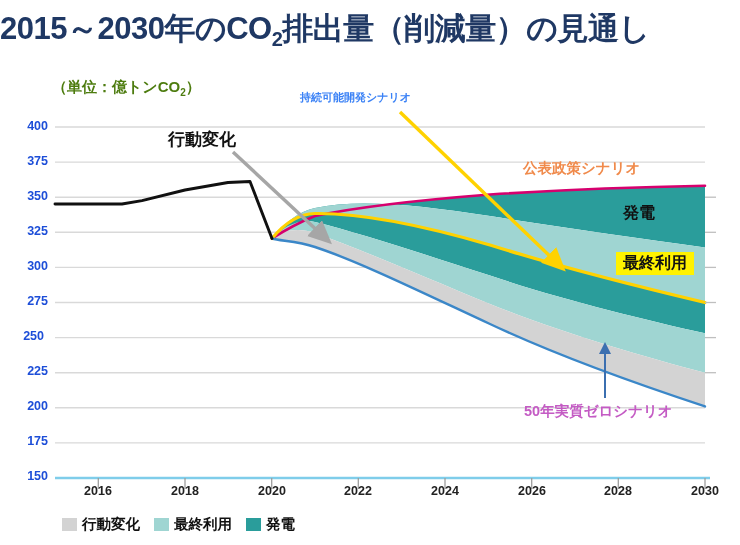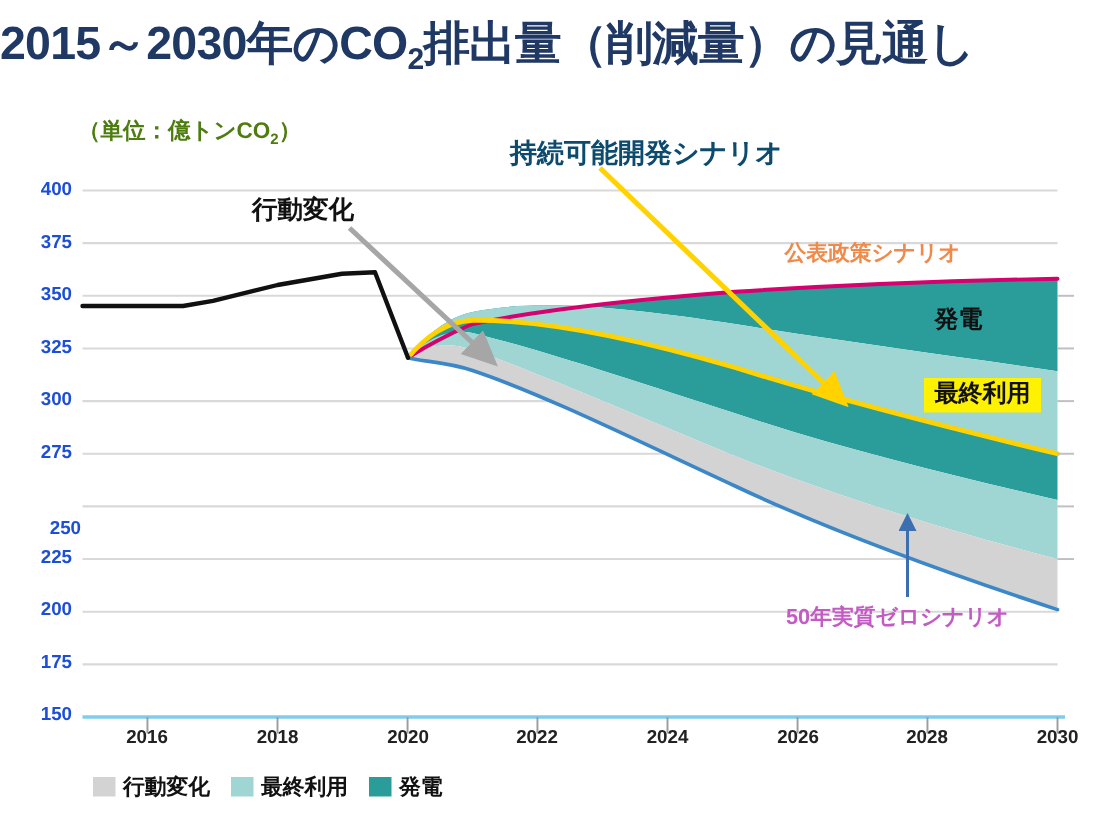--- a/index.html
+++ b/index.html
@@ -35,21 +35,21 @@
   .unit-label .sub { font-size: 10px; vertical-align: sub; }
 
   .chart-svg { position: absolute; left: 0; top: 0; }
 
   .ann {
     position: absolute;
     font-weight: bold;
     white-space: nowrap;
   }
   .ann-koudou  { left: 168px; top: 128px; font-size: 17px; color: #111111; }
-  .ann-jizoku  { left: 300px; top: 90px;  font-size: 18px; color: #0c4a6e; margin-left: 40px; }
+  .ann-jizoku  { left: 300px; top: 90px;  font-size: 11px; color: #3b82f6; }
   .ann-kouhyou { left: 523px; top: 159px; font-size: 14.5px; color: #F08A4B; }
   .ann-hatsuden{ left: 623px; top: 203px; font-size: 16px; color: #111111; }
   .ann-saishu  {
     left: 616px; top: 252px; font-size: 16px; color: #111111;
     background: #FFF200; padding: 3px 7px 4px 7px; line-height: 1;
   }
   .ann-zero    { left: 524px; top: 402px; font-size: 14.5px; color: #C45BC4; }
 
   .axis-ylabel {
     position: absolute;
@@ -207,21 +207,21 @@
 
     <line x1="605" y1="398" x2="605" y2="348" stroke="#3B6FB0" stroke-width="2.0" marker-end="url(#arrowBlue)"></line>
   </svg>
 
   <div class="axis-ylabel" style="left:8px;  top:119px;">400</div>
   <div class="axis-ylabel" style="left:8px;  top:154px;">375</div>
   <div class="axis-ylabel" style="left:8px;  top:189px;">350</div>
   <div class="axis-ylabel" style="left:8px;  top:224px;">325</div>
   <div class="axis-ylabel" style="left:8px;  top:259px;">300</div>
   <div class="axis-ylabel" style="left:8px;  top:294px;">275</div>
-  <div class="axis-ylabel" style="left:14px;  top:329px;margin-top:16px;">250</div>
+  <div class="axis-ylabel" style="left:4px;  top:329px;">250</div>
   <div class="axis-ylabel" style="left:8px;  top:364px;">225</div>
   <div class="axis-ylabel" style="left:8px;  top:399px;">200</div>
   <div class="axis-ylabel" style="left:8px;  top:434px;">175</div>
   <div class="axis-ylabel" style="left:8px;  top:469px;text-align:right;">150</div>
 
   <div class="axis-xlabel" style="left:73px;">2016</div>
   <div class="axis-xlabel" style="left:160px;">2018</div>
   <div class="axis-xlabel" style="left:247px;">2020</div>
   <div class="axis-xlabel" style="left:333px;">2022</div>
   <div class="axis-xlabel" style="left:420px;">2024</div>

